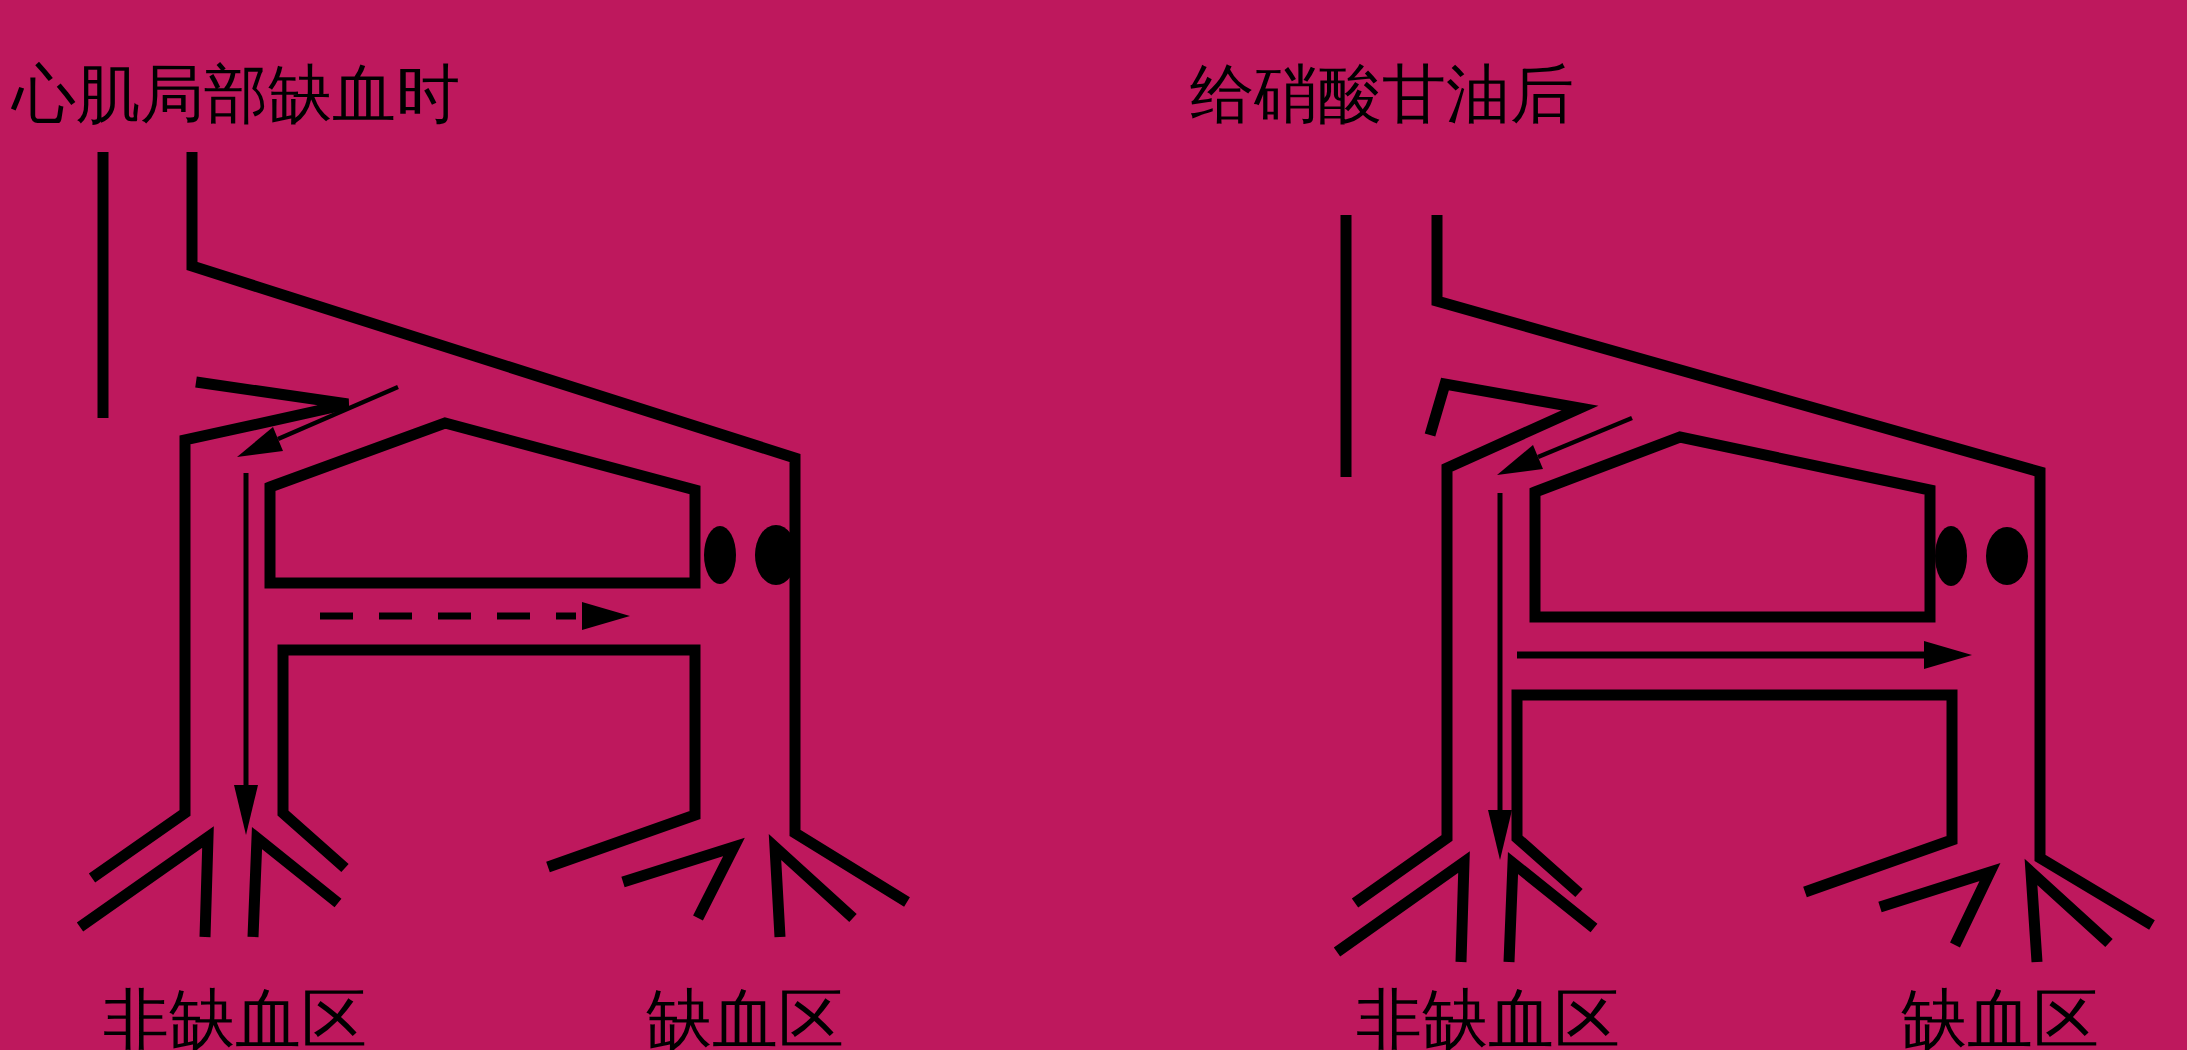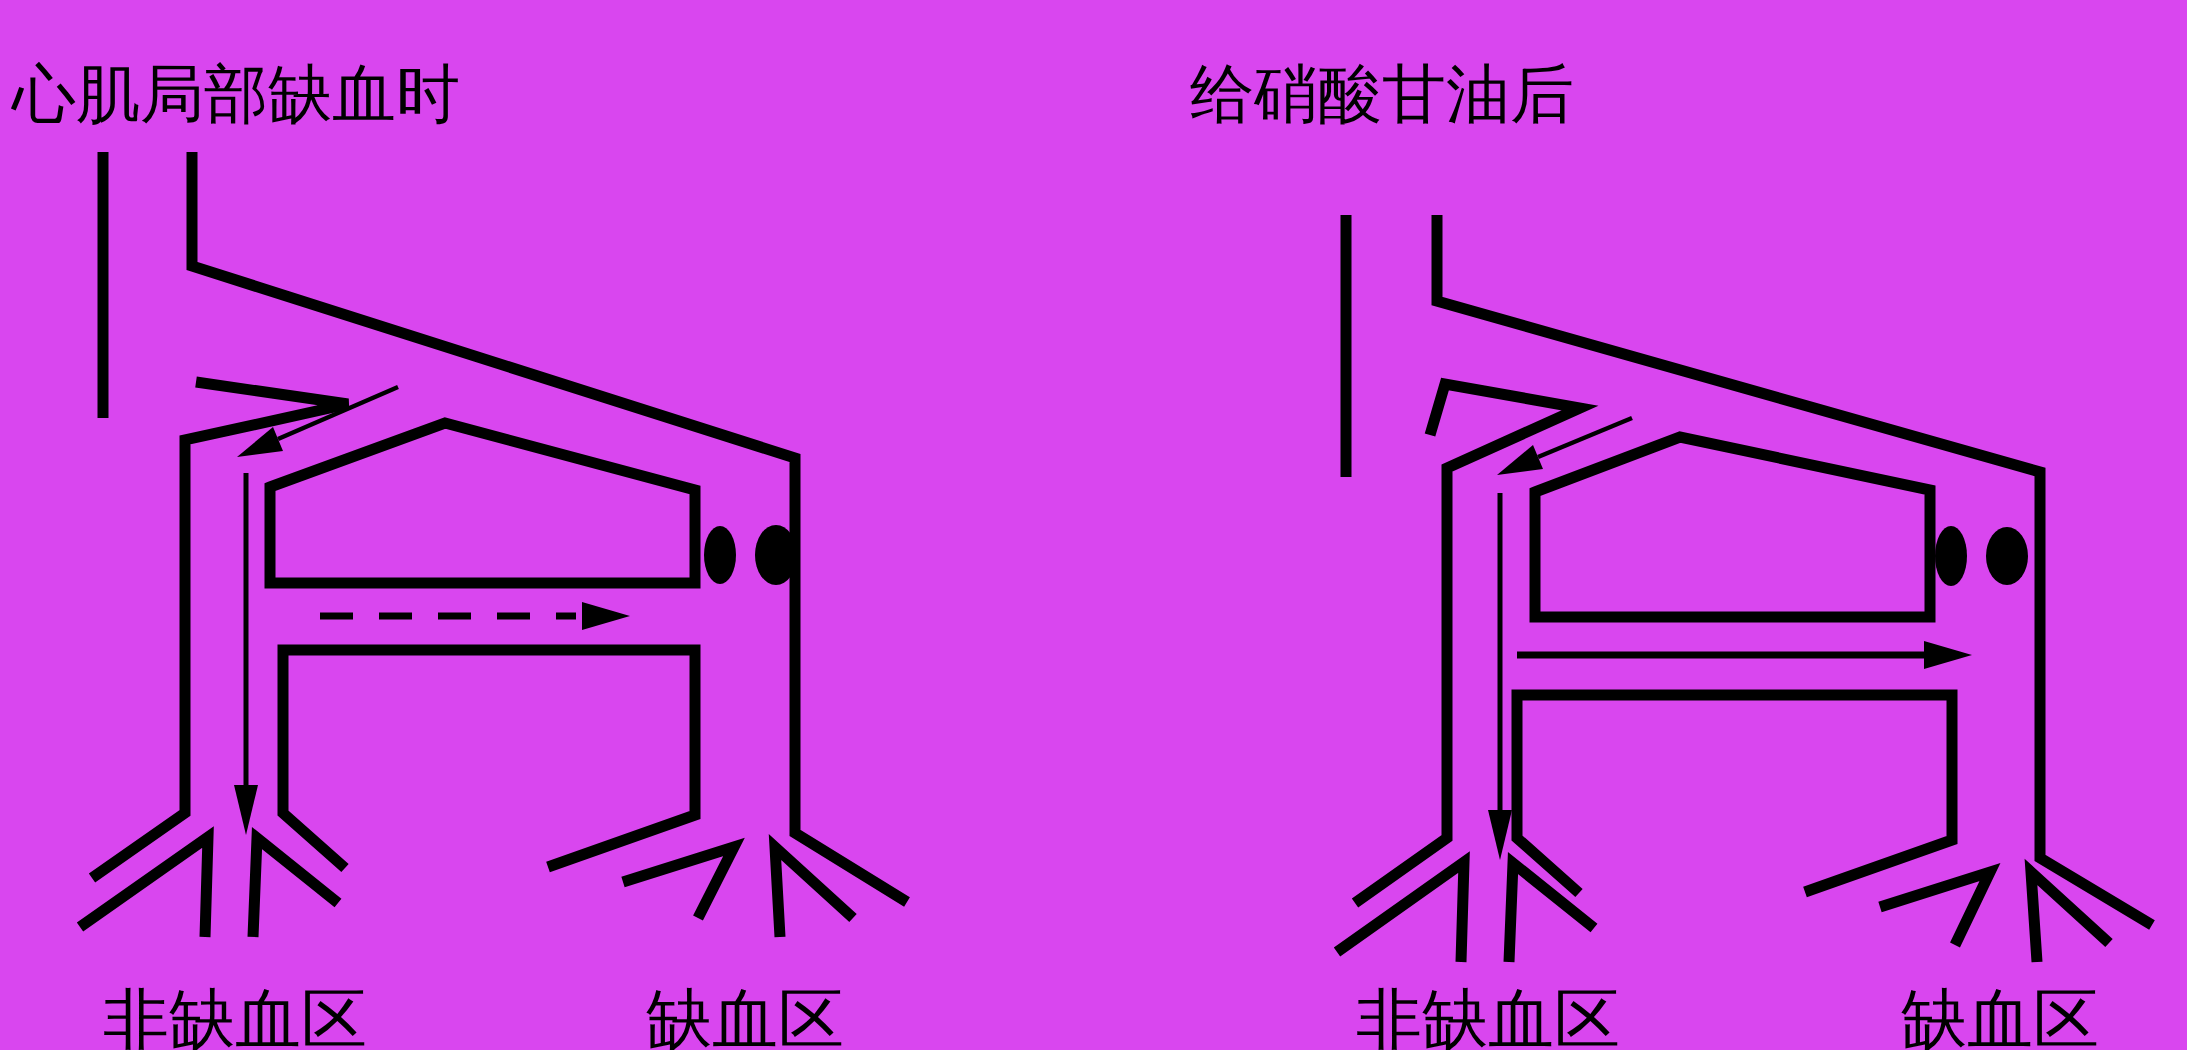--- a/index.html
+++ b/index.html
@@ -1,16 +1,16 @@
 <!DOCTYPE html>
 <html><head>
 <meta charset="utf-8">
 <style>
   html,body{margin:0;padding:0;background:#fff;}
-  .stage{position:relative;width:2187px;height:1050px;background:#d946ef;overflow:hidden;
+  .stage{position:relative;width:2187px;height:1050px;background:#be185d;overflow:hidden;
          font-family:"DejaVu Serif","Liberation Serif",serif;}
   svg{display:block;width:2187px;height:1050px;}
   .wall{fill:none;stroke:#000;stroke-width:11;stroke-linecap:butt;stroke-linejoin:miter;}
   .thin{fill:none;stroke:#000;stroke-width:4.5;stroke-linecap:butt;}
   .vshaft{fill:none;stroke:#000;stroke-width:5;stroke-linecap:butt;}
   .dashshaft{fill:none;stroke:#000;stroke-width:7;stroke-dasharray:33 26;stroke-linecap:butt;}
   .solidshaft{fill:none;stroke:#000;stroke-width:7;stroke-linecap:butt;}
   .head{fill:#000;stroke:none;}
   .dot{fill:#000;stroke:none;}
   .title-text{font-size:64px;fill:#000;}

